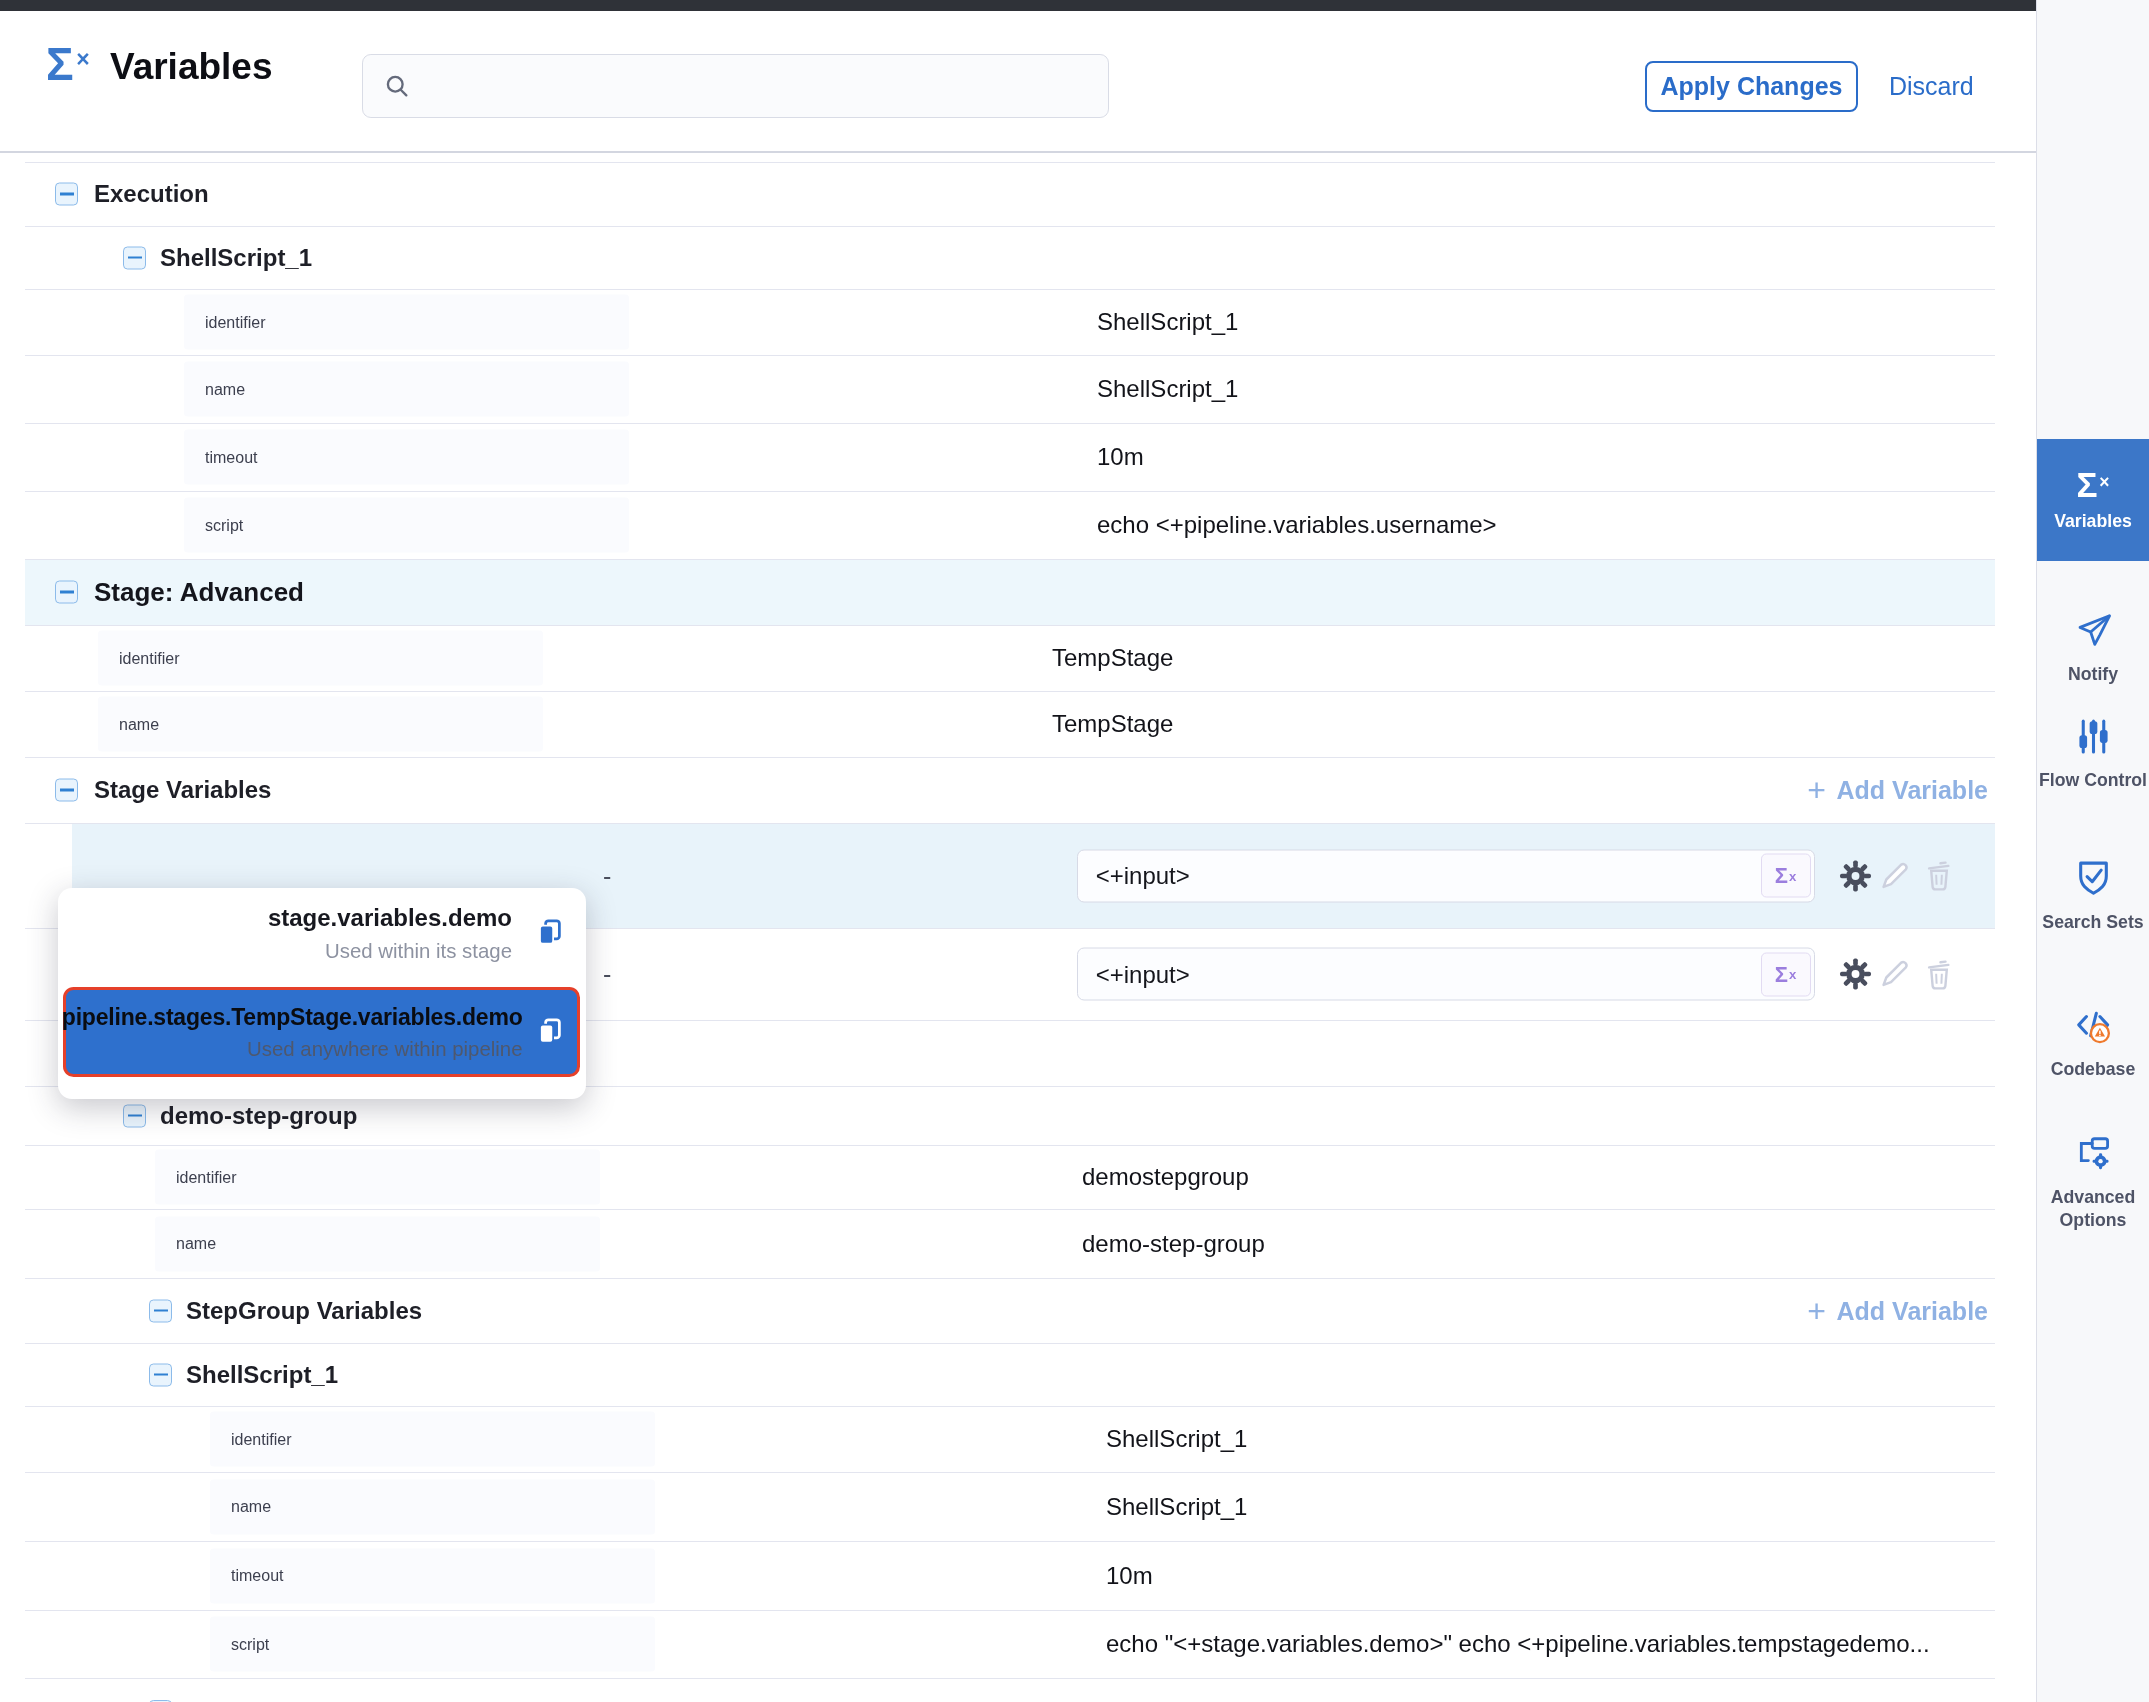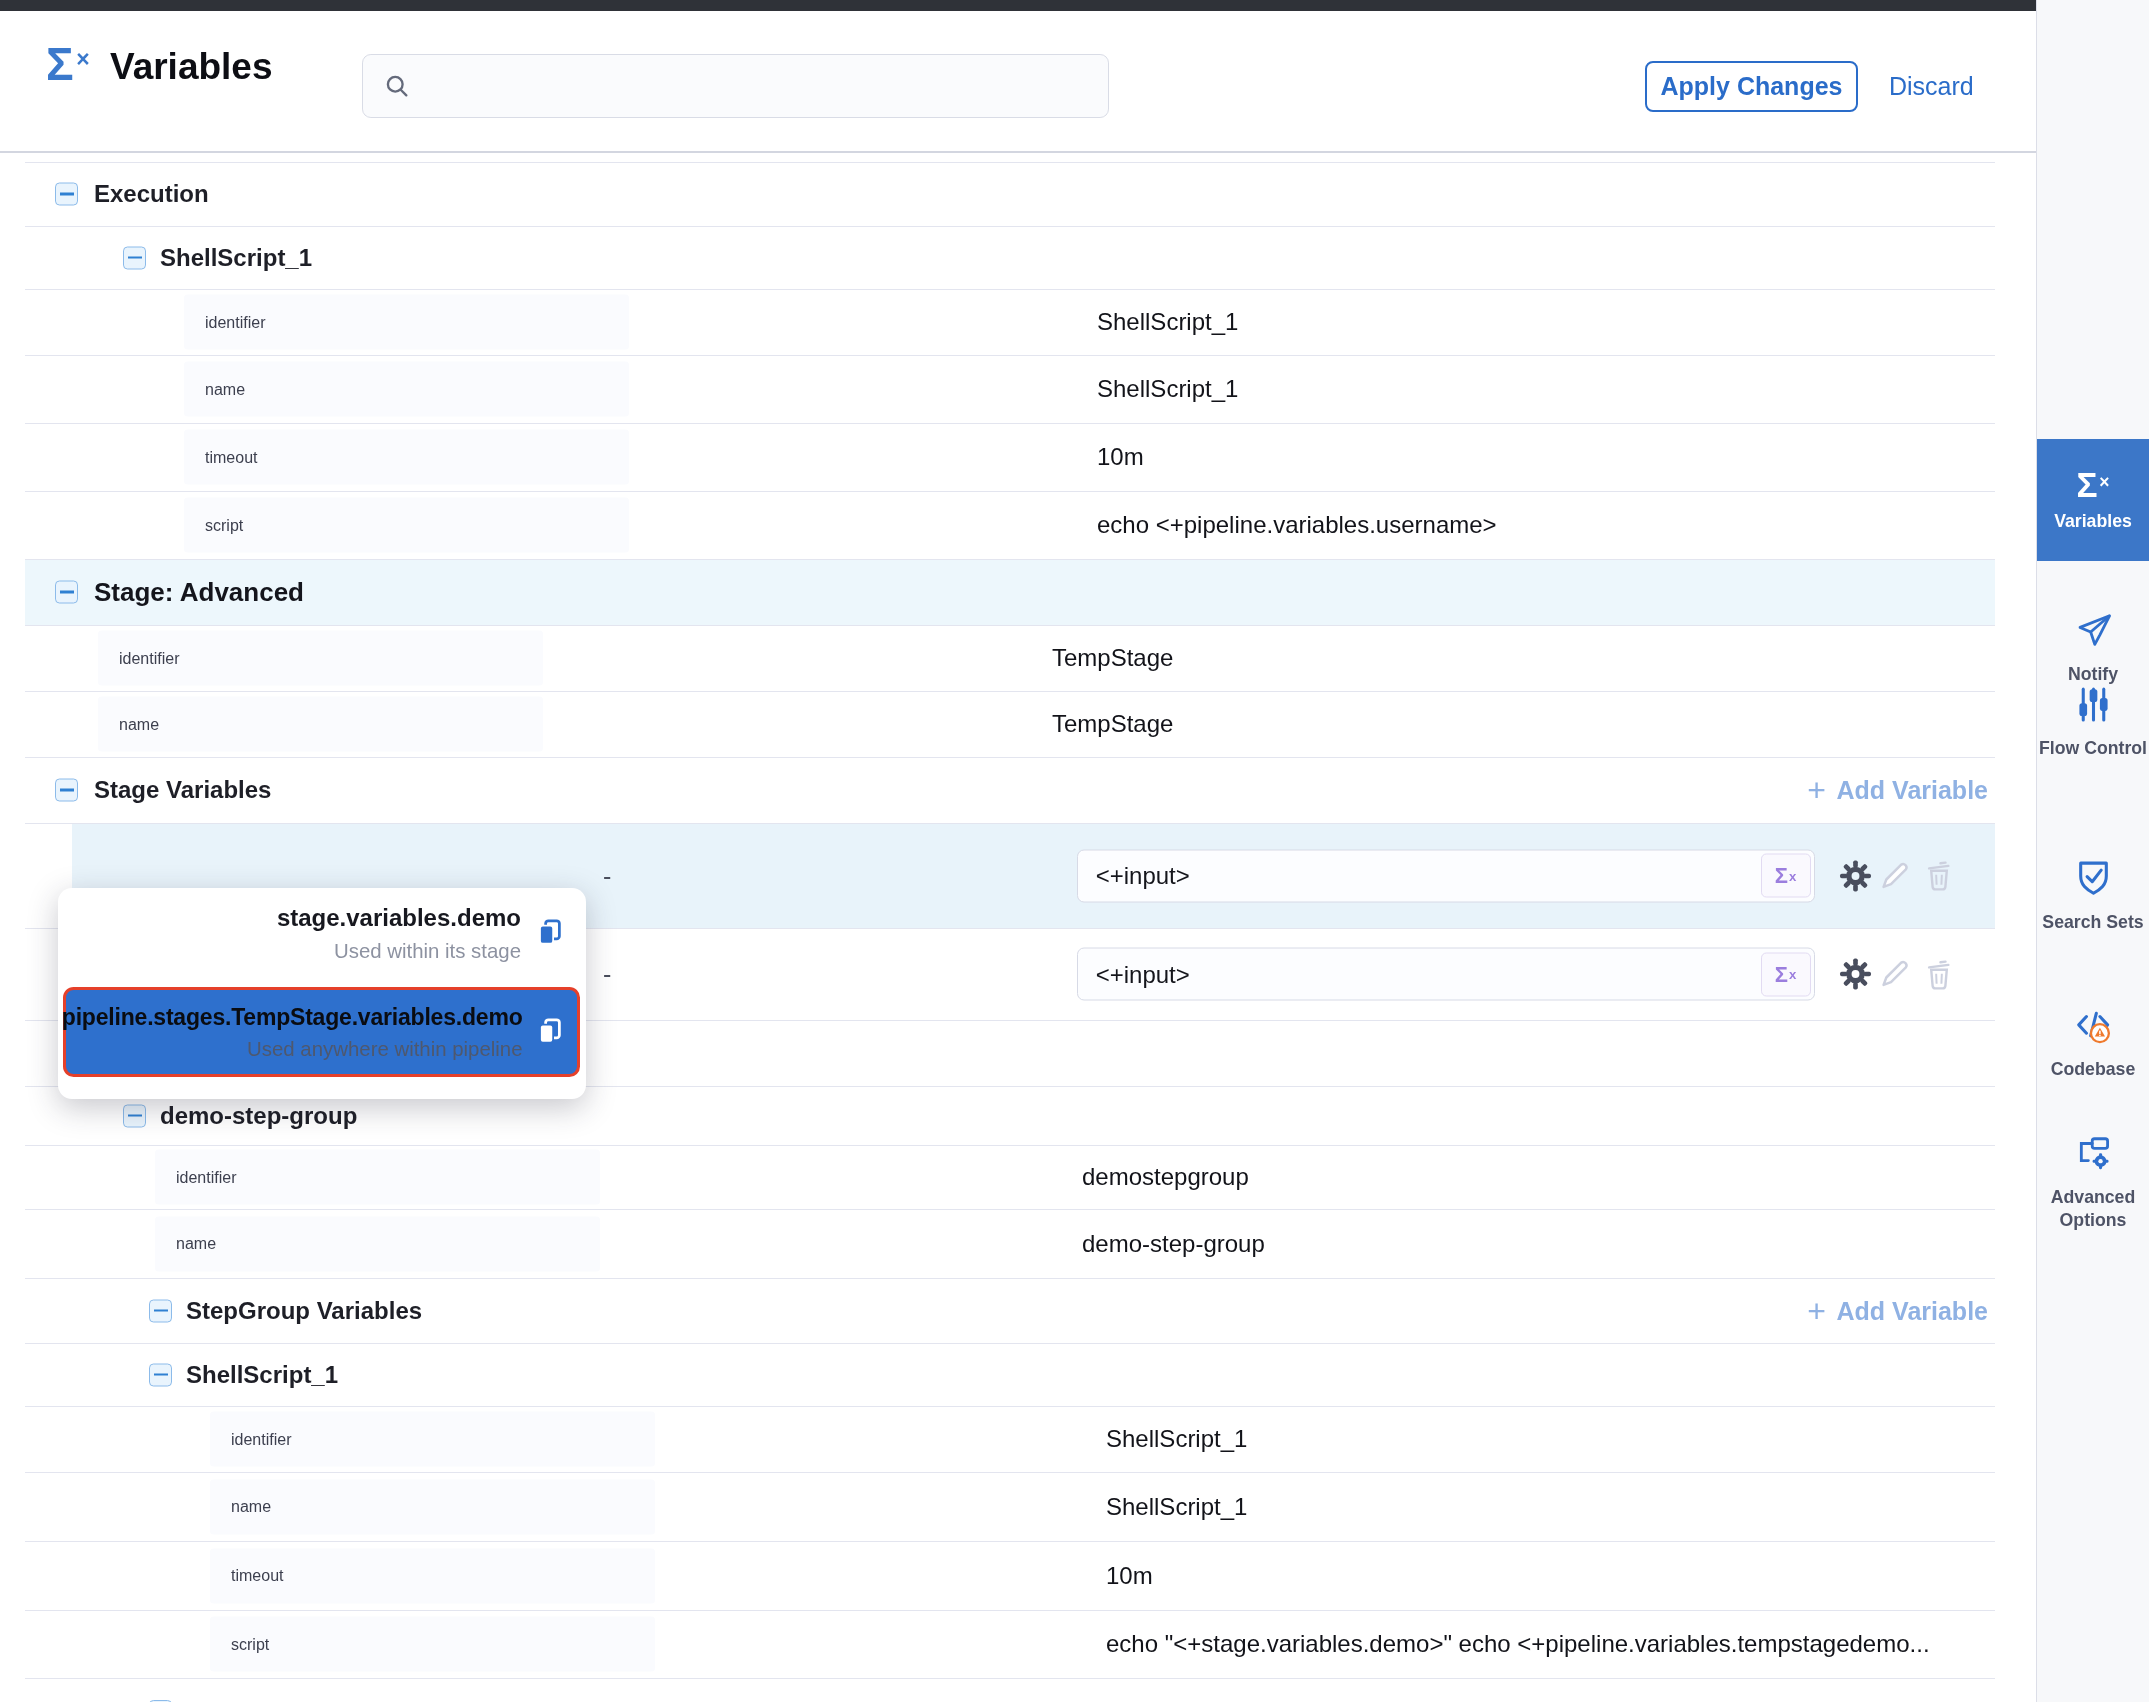--- a/index.html
+++ b/index.html
@@ -64,21 +64,21 @@
     font-weight:600;box-sizing:border-box;}
   .vchip i{font-style:normal;font-size:0.6em;vertical-align:5.3px;margin-left:0.9px;}
   .ricon{position:absolute;top:50%;transform:translateY(-50%);width:39px;height:39px;display:flex;
     align-items:center;justify-content:center;}
   .gear-pos{left:1811px}.pencil-pos{left:1850px}.trash-pos{left:1894px}
   .partial{height:26px;border-bottom:none;overflow:hidden;}
   .partial .collapse{top:21px;transform:none;}
   
   .popup{position:absolute;left:58px;top:888px;width:528px;height:211px;background:#fff;border-radius:14px;
     box-shadow:0 8.9px 30px rgba(40,41,61,0.25);z-index:50;}
-  .popt{position:absolute;top:16px;right:21px;display:flex;align-items:center;gap:14px;}
+  .popt{position:absolute;top:16px;right:21px;display:flex;align-items:center;gap:23px;}
   .popt-text{text-align:right;}
   .popt-title{font-size:24px;font-weight:600;color:#17181f;}
   .popt-sub{font-size:20.4px;color:#8d92a1;margin-top:8px;}
   .poph{position:absolute;left:5.3px;top:99px;width:517px;height:90px;background:#2e70cd;border:3.5px solid #e5402a;
     border-radius:10.6px;box-sizing:border-box;display:flex;align-items:center;justify-content:flex-end;
     gap:12.4px;padding-right:12.4px;}
   .poph-text{text-align:right;}
   .poph-title{font-size:23px;font-weight:600;color:#0a0c11;letter-spacing:-0.2px;white-space:nowrap;}
   .poph-sub{font-size:20.4px;color:#4e586e;margin-top:7px;}
   
@@ -330,21 +330,21 @@
   <div class="nav" style="top:610px;">
     <span>
       <svg width="41" height="41" viewBox="0 0 32 32">
         <path d="M28.5 4.5 L5.5 13.6 L13.8 17.2 L17 26.8 L21 19.4 Z" fill="none" stroke="#2f6fcc" stroke-width="2.2" stroke-linejoin="round"></path>
         <path d="M13.8 17.2 L28.5 4.5" fill="none" stroke="#2f6fcc" stroke-width="2.2" stroke-linejoin="round"></path>
       </svg>
     </span>
     <div class="nav-label">Notify</div>
   </div>
 
-  <div class="nav" style="top:684px;">
+  <div class="nav" style="top:716px;">
     <span>
       <svg width="41" height="41" viewBox="0 0 32 32">
         <g stroke="#2f6fcc" stroke-width="2.4" stroke-linecap="round">
           <line x1="8" y1="4" x2="8" y2="28"></line>
             <line x1="16" y1="4" x2="16" y2="28"></line>
             <line x1="24" y1="4" x2="24" y2="28"></line>
         </g>
         <g fill="#2f6fcc">
           <rect x="5" y="15" width="6" height="10" rx="2"></rect>
           <rect x="13" y="4" width="6" height="10" rx="2"></rect>

